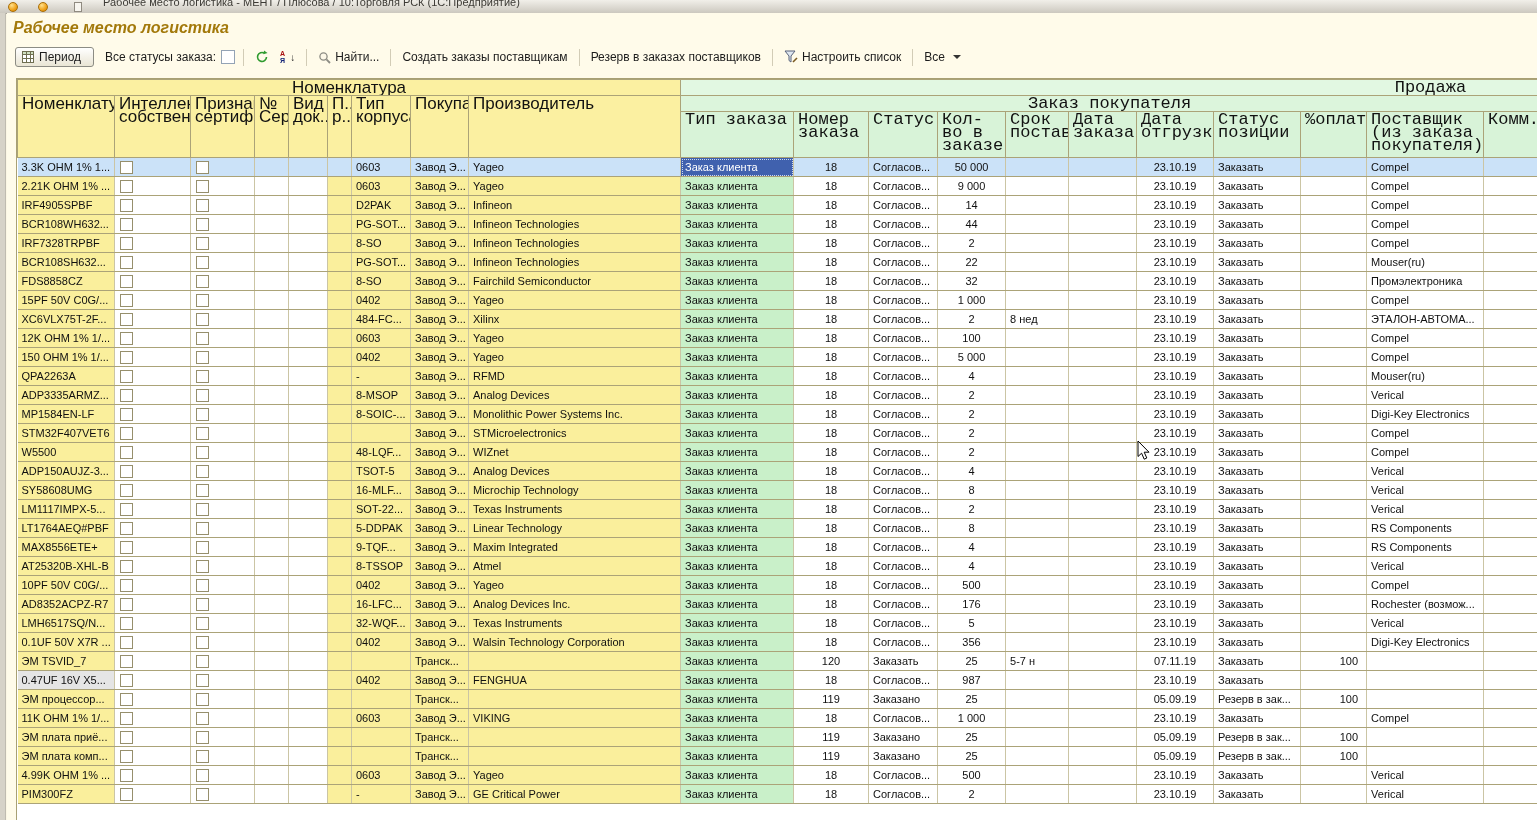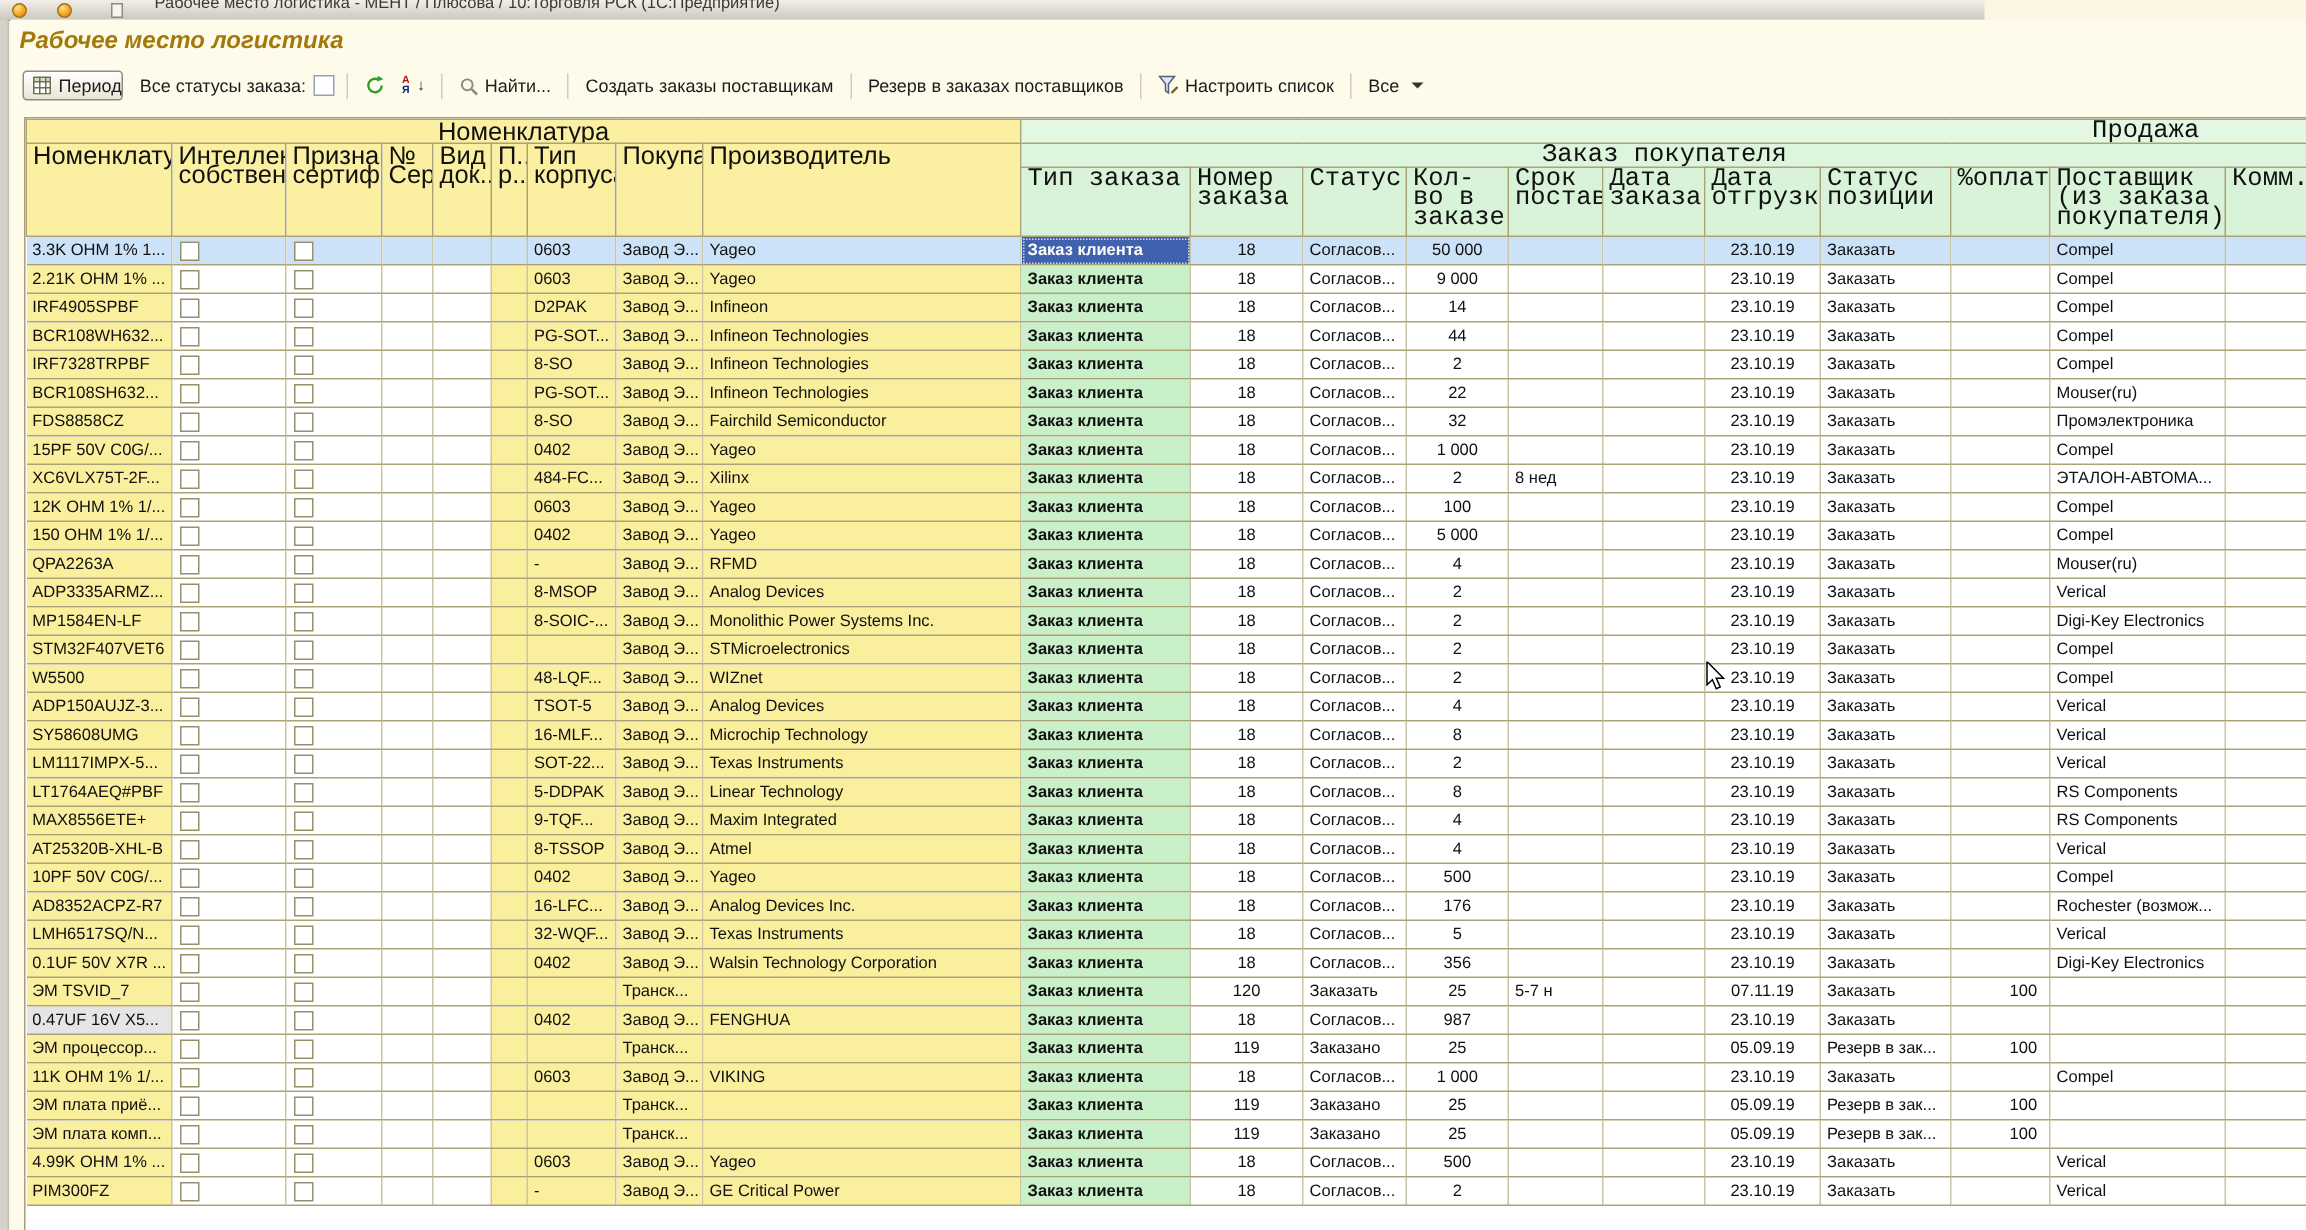--- a/index.html
+++ b/index.html
@@ -1,38 +1,38 @@
 <!DOCTYPE html>
 <html><head>
 <meta charset="utf-8">
 <style>
   html,body{margin:0;padding:0;width:1537px;height:820px;overflow:hidden;
     background:#FBF6E4;font-family:"Liberation Sans",sans-serif;}
 
   
-  .titlebar{position:absolute;top:0;left:0;width:1323px;height:13px;
+  .titlebar{position:absolute;top:0;left:0;width:1537px;height:13px;
     background:linear-gradient(#f1efe9,#ccc8bf);border-bottom:1px solid #a9a59b;overflow:hidden;}
   .tb-ico{position:absolute;top:2px;width:10px;height:10px;border-radius:50%;
     background:radial-gradient(circle at 35% 30%,#ffe08a,#f0a21a 60%,#c97c06);border:1px solid #a96f08;box-sizing:border-box;}
   .tb-ico.i1{left:8px}.tb-ico.i2{left:38px}
   .tb-bm{position:absolute;left:74px;top:2px;width:8px;height:10px;border:1px solid #8f8a80;background:#f7f5ef;box-sizing:border-box;}
   .tb-title-clip{position:absolute;left:103px;top:0;height:13px;overflow:hidden;width:1200px;}
   .tb-title-clip span{display:block;margin-top:-4px;font-size:11px;color:#3c3a35;white-space:nowrap;}
 
   
   .leftedge{position:absolute;top:13px;left:0;width:6px;height:807px;background:#d6d2c8;border-right:1px solid #bfbbb0;box-sizing:border-box;}
   .form{position:absolute;top:13px;left:7px;width:1530px;height:807px;background:#FFFBEA;}
 
   .page-title{position:absolute;top:6px;left:6px;font-size:16px;font-weight:bold;color:#A3790B;font-style:italic;}
 
   
   .toolbar{position:absolute;top:32px;left:8px;height:24px;display:flex;align-items:center;gap:5px;
     font-size:12px;color:#1c1c1c;white-space:nowrap;}
   .pbtn{display:flex;align-items:center;gap:5px;border:1px solid #8c8c84;border-radius:3px;
-    background:linear-gradient(#ffffff,#e9e5d4);padding:2px 0 2px 6px;}
+    background:linear-gradient(#ffffff,#e9e5d4);padding:2px 12px 2px 6px;}
   .sep{width:1px;height:17px;background:#d2ccb6;margin:0 3px;}
   .tcb{width:12px;height:12px;border:1px solid #93a3b5;background:#fff;display:inline-block;}
   .tbi{display:flex;align-items:center;gap:4px;padding:1px 3px;}
   .sorticon{display:flex;align-items:center;}
   .sortletters{display:flex;flex-direction:column;font-size:7px;line-height:7px;font-weight:bold;}
   .sortletters .a{color:#a11}.sortletters .ya{color:#127}
   .sortarrow{font-size:10px;margin-left:1px;color:#222;}
   .alltri{display:inline-block;width:0;height:0;border-left:4px solid transparent;border-right:4px solid transparent;border-top:4px solid #333;margin-left:4px;}
 
   
@@ -45,21 +45,21 @@
   .hy{background:#FBF0A1;}
   .hg{background:#D8F3D8;font-family:Liberation Mono, monospace;}
   .band{text-align:center;height:15px;white-space:nowrap;}
   .bandsale{background:#E2F8E2;text-align:right;padding-right:72px;white-space:nowrap;}
   .bandcust{background:#DCF5DC;text-align:center;height:16px;white-space:nowrap;}
   .colh{vertical-align:top;text-align:left;}
   tbody td{height:19px;padding:0 4px;font-size:11px;color:#101010;white-space:nowrap;overflow:hidden;
     border-right:1px solid #CBC5A4;border-bottom:1px solid #ABA378;}
   .y{background:#FAEF9C;}
   .w{background:#FFFFFF;}
-  .g{background:#C9F0C9;font-weight:bold;}
+  .g{background:#C9F0C9;}
   tr.sel td{background:#CBE2F8;}
   tr.sel td.g{background:#4061AE;color:#fff;outline:1px dotted #cdd9f0;outline-offset:-2px;}
   td.pink{background:#e5e5e5;}
   .cb{display:inline-block;width:11px;height:11px;border:1px solid #968F6C;background:#fff;margin:0 0 0 1px;vertical-align:middle;}
   
   tbody td:nth-child(11){text-align:center;}
   tbody td:nth-child(13){text-align:center;}
   tbody td:nth-child(16){text-align:center;}
   tbody td:nth-child(18){text-align:right;padding-right:8px;}
 

